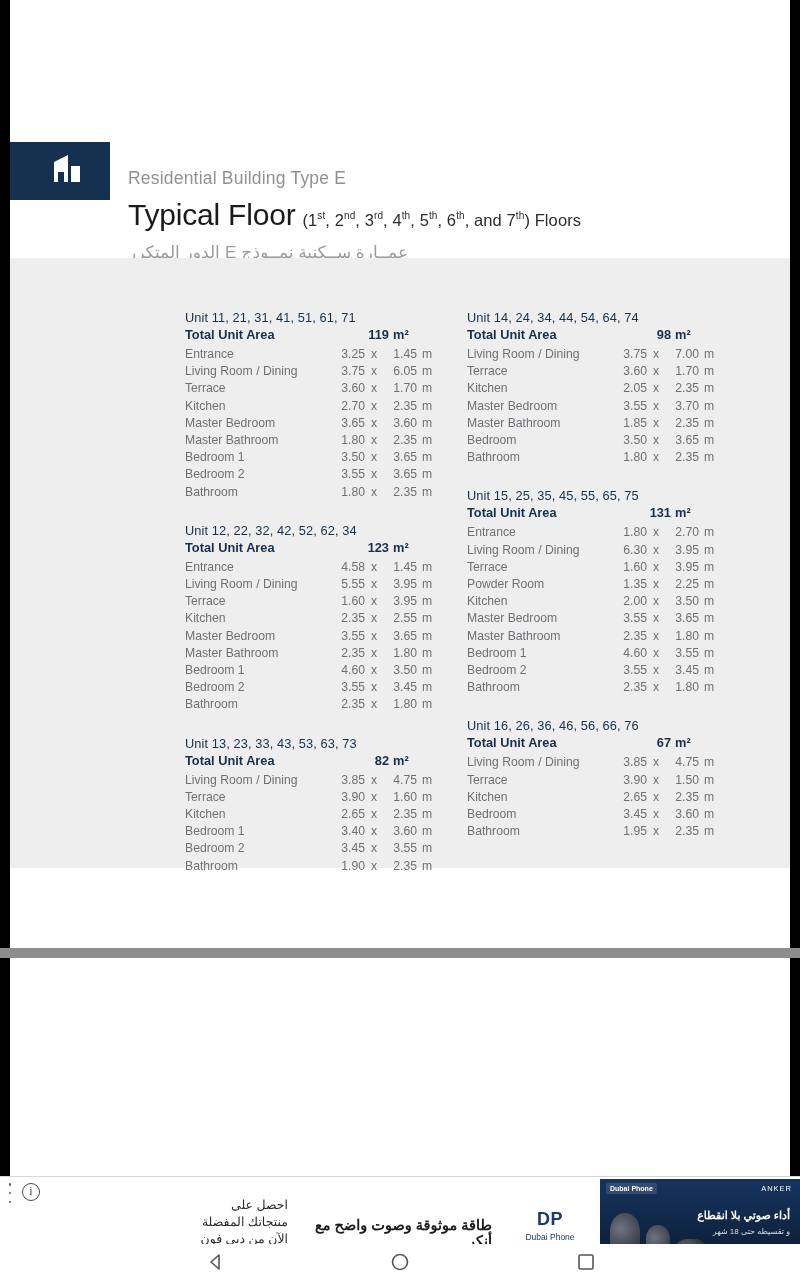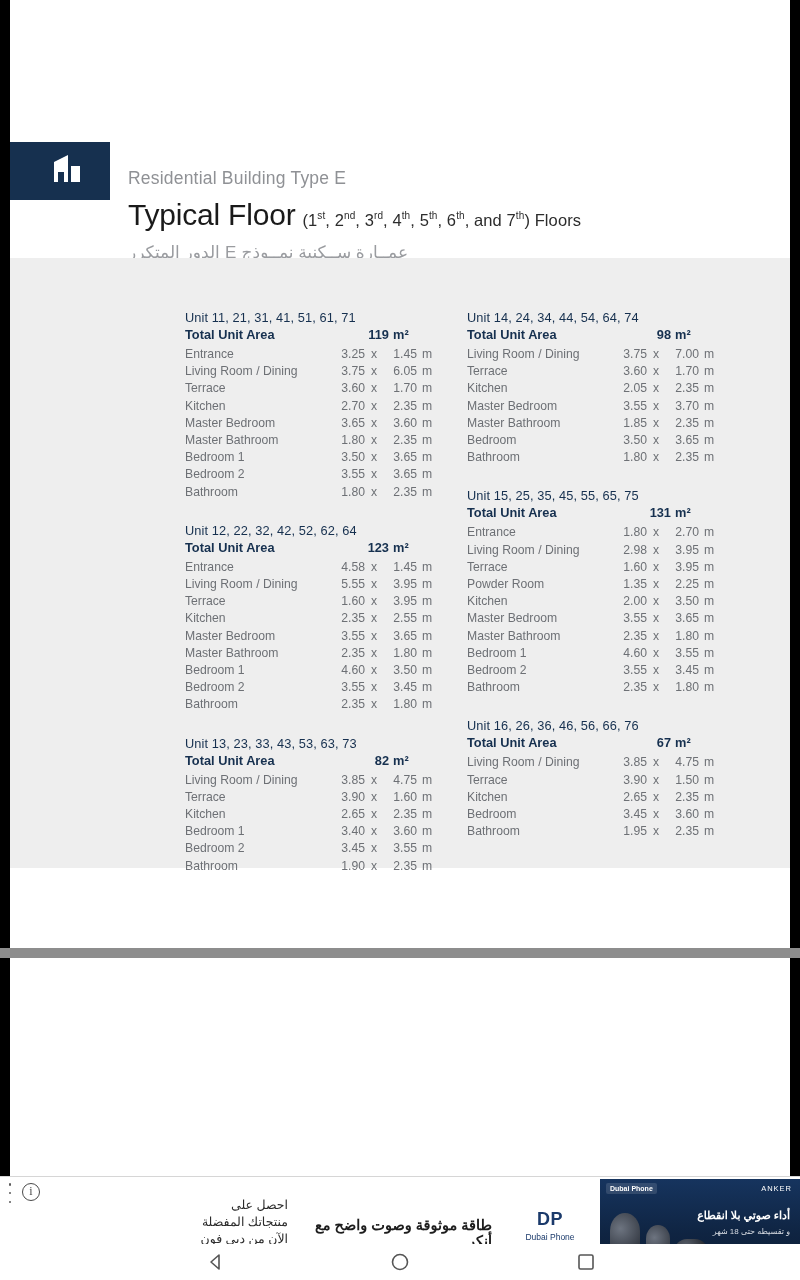--- a/index.html
+++ b/index.html
@@ -362,21 +362,21 @@
             </div>
             <div class="room-row">
               <span class="name">Bathroom</span>
               <span class="w">1.80</span>
               <span class="x">x</span>
               <span class="h">2.35</span>
               <span class="m">m</span>
             </div>
           </div>
           <div class="unit-block">
-            <div class="unit-title">Unit 12, 22, 32, 42, 52, 62, 64</div>
+            <div class="unit-title">Unit 12, 22, 32, 42, 52, 62, 34</div>
             <div class="unit-area">
               <span class="lbl">Total Unit Area</span>
               <span class="val">123</span>
               <span class="unit">m²</span>
             </div>
             <div class="room-row">
               <span class="name">Entrance</span>
               <span class="w">4.58</span>
               <span class="x">x</span>
               <span class="h">1.45</span>
@@ -557,21 +557,21 @@
             </div>
             <div class="room-row">
               <span class="name">Entrance</span>
               <span class="w">1.80</span>
               <span class="x">x</span>
               <span class="h">2.70</span>
               <span class="m">m</span>
             </div>
             <div class="room-row">
               <span class="name">Living Room / Dining</span>
-              <span class="w">2.98</span>
+              <span class="w">6.30</span>
               <span class="x">x</span>
               <span class="h">3.95</span>
               <span class="m">m</span>
             </div>
             <div class="room-row">
               <span class="name">Terrace</span>
               <span class="w">1.60</span>
               <span class="x">x</span>
               <span class="h">3.95</span>
               <span class="m">m</span>

